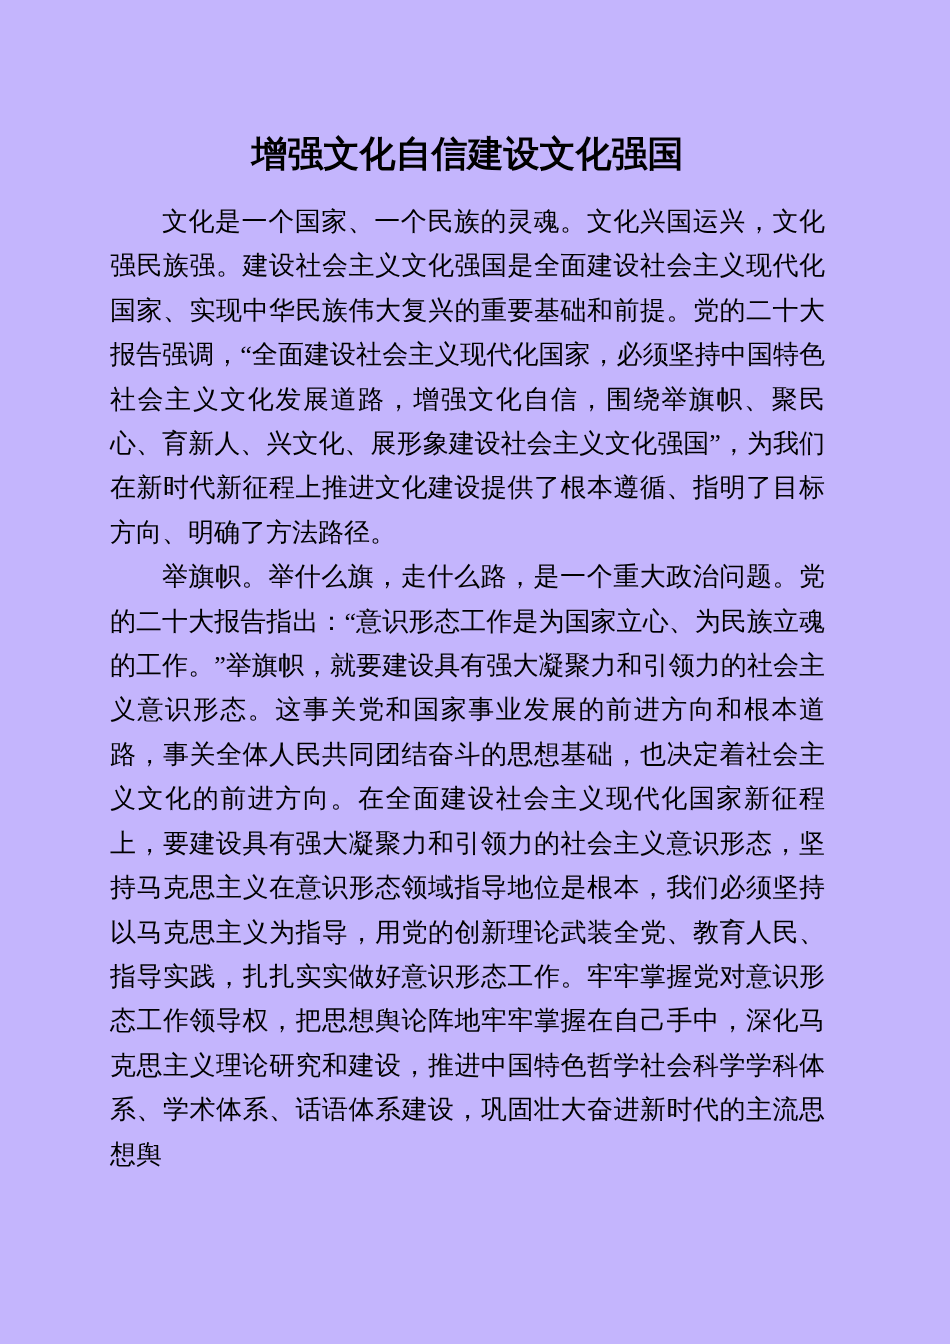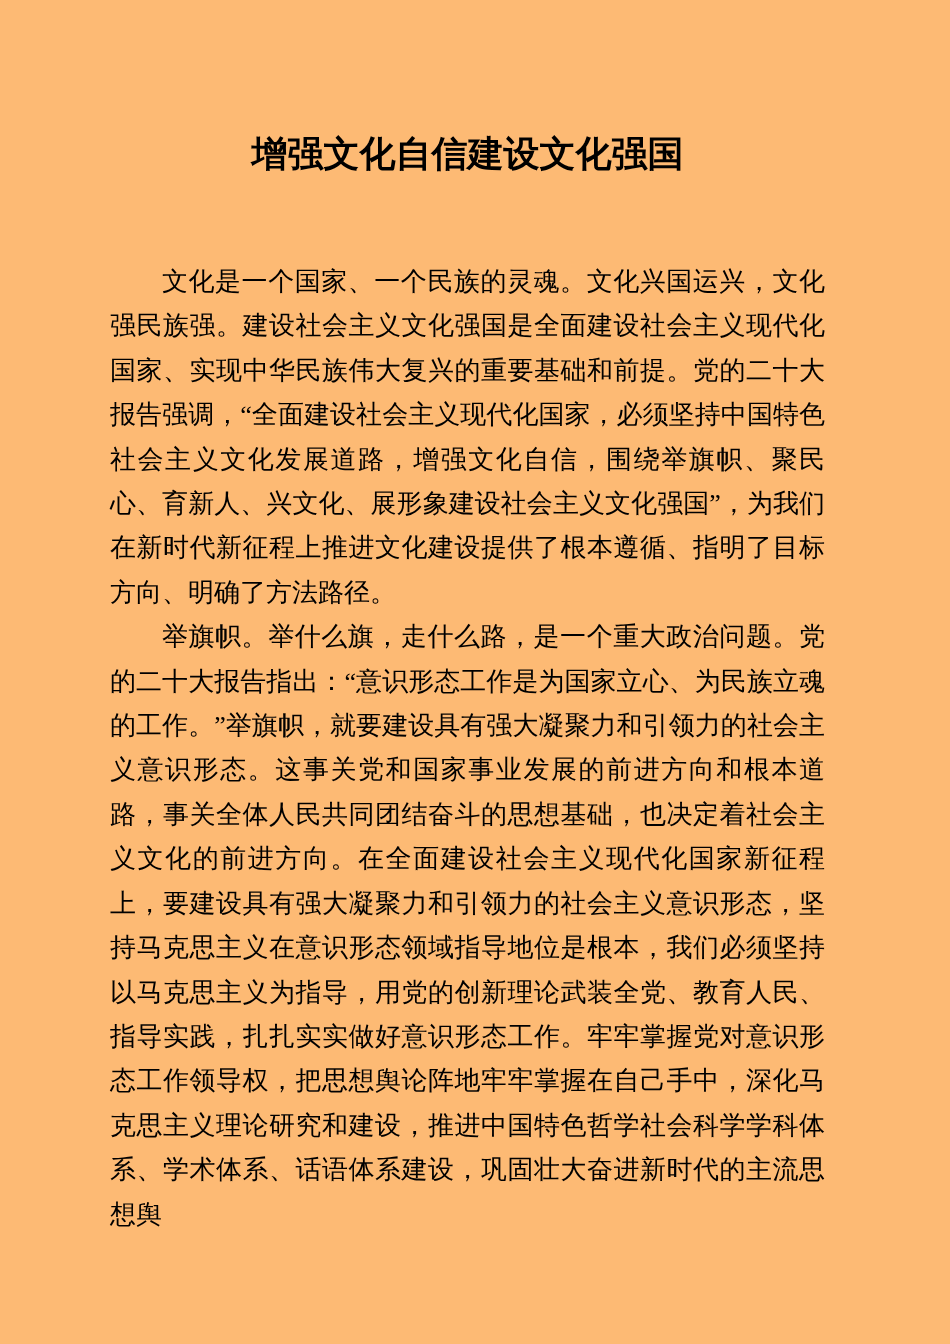--- a/index.html
+++ b/index.html
@@ -4,37 +4,37 @@
 <style>
   html, body {
     margin: 0;
     padding: 0;
     background: #ffffff;
   }
   .page {
     position: relative;
     width: 950px;
     height: 1344px;
-    background: #fdba74;
+    background: #c4b5fd;
     color: #000000;
     overflow: hidden;
     box-sizing: border-box;
     padding: 132px 125px 0 110px;
     font-family: "Liberation Serif", "DejaVu Serif", serif;
   }
   .doc-title {
     margin: 0;
     font-size: 36px;
     line-height: 44px;
     font-weight: bold;
     text-align: center;
     white-space: nowrap;
   }
   .doc-body {
-    margin-top: 84px;
+    margin-top: 24px;
     font-size: 26px;
     line-height: 44.4px;
     text-align: justify;
     text-justify: inter-ideograph;
   }
   .para {
     margin: 0;
     padding: 0;
     text-indent: 2em;
     word-break: normal;

